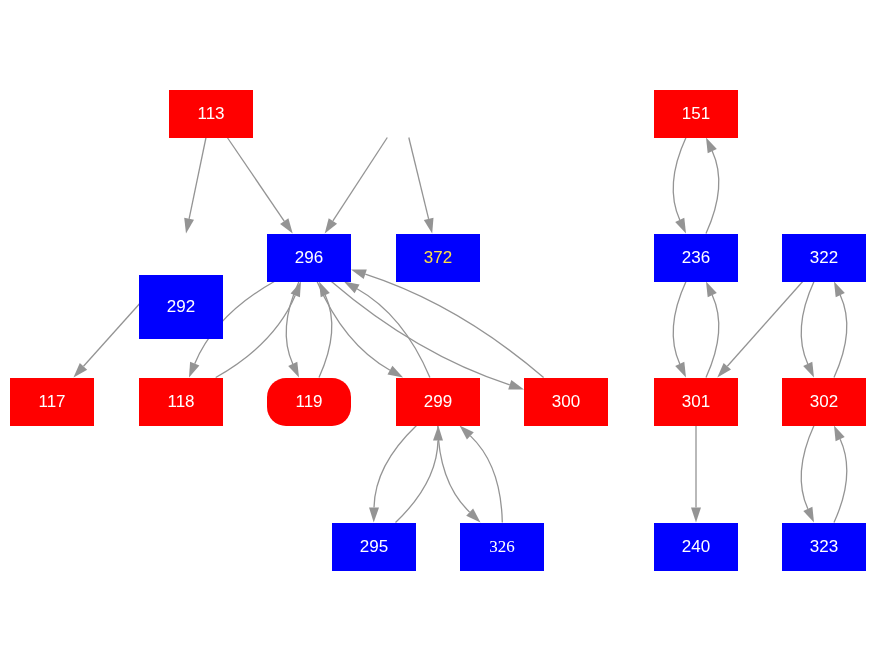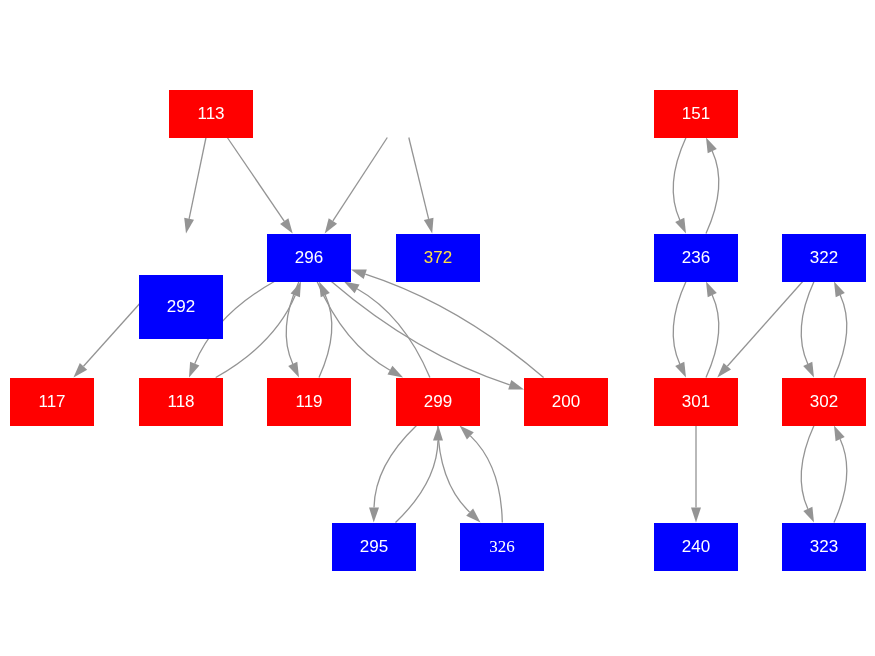--- a/index.html
+++ b/index.html
@@ -91,22 +91,22 @@
 
 <div class="node" style="left: 169px; top: 89.5px; width: 84px; height: 48px; background: rgb(255, 0, 0); color: rgb(255, 255, 255);">113</div>
     <div class="node" style="left: 654px; top: 89.5px; width: 84px; height: 48px; background: rgb(255, 0, 0); color: rgb(255, 255, 255);">151</div>
     <div class="node" style="left: 139px; top: 233.5px; width: 84px; height: 64px; background: rgb(0, 0, 255); color: rgb(255, 255, 255); margin-top: 41px;">292</div>
     <div class="node" style="left: 267px; top: 233.5px; width: 84px; height: 48px; background: rgb(0, 0, 255); color: rgb(255, 255, 255);">296</div>
     <div class="node" style="left: 396px; top: 233.5px; width: 84px; height: 48px; background: rgb(0, 0, 255); color: #fde047;">372</div>
     <div class="node" style="left: 654px; top: 233.5px; width: 84px; height: 48px; background: rgb(0, 0, 255); color: rgb(255, 255, 255);">236</div>
     <div class="node" style="left: 782px; top: 233.5px; width: 84px; height: 48px; background: rgb(0, 0, 255); color: rgb(255, 255, 255);">322</div>
     <div class="node" style="left: 10px; top: 377.5px; width: 84px; height: 48px; background: rgb(255, 0, 0); color: rgb(255, 255, 255);">117</div>
     <div class="node" style="left: 139px; top: 377.5px; width: 84px; height: 48px; background: rgb(255, 0, 0); color: rgb(255, 255, 255);">118</div>
-    <div class="node" style="left: 267px; top: 377.5px; width: 84px; height: 48px; background: rgb(255, 0, 0); color: rgb(255, 255, 255);">119</div>
+    <div class="node" style="left: 267px; top: 377.5px; width: 84px; height: 48px; background: rgb(255, 0, 0); color: rgb(255, 255, 255); border-radius: 19px;">119</div>
     <div class="node" style="left: 396px; top: 377.5px; width: 84px; height: 48px; background: rgb(255, 0, 0); color: rgb(255, 255, 255);">299</div>
-    <div class="node" style="left: 524px; top: 377.5px; width: 84px; height: 48px; background: rgb(255, 0, 0); color: rgb(255, 255, 255);">200</div>
+    <div class="node" style="left: 524px; top: 377.5px; width: 84px; height: 48px; background: rgb(255, 0, 0); color: rgb(255, 255, 255);">300</div>
     <div class="node" style="left: 654px; top: 377.5px; width: 84px; height: 48px; background: rgb(255, 0, 0); color: rgb(255, 255, 255);">301</div>
     <div class="node" style="left: 782px; top: 377.5px; width: 84px; height: 48px; background: rgb(255, 0, 0); color: #ffffff;">302</div>
     <div class="node" style="left: 332px; top: 522.5px; width: 84px; height: 48px; background: rgb(0, 0, 255); color: rgb(255, 255, 255);">295</div>
     <div class="node" style="left: 460px; top: 522.5px; width: 84px; height: 48px; background: rgb(0, 0, 255); color: rgb(255, 255, 255); font-family: Liberation Serif, serif;">326</div>
     <div class="node" style="left: 654px; top: 522.5px; width: 84px; height: 48px; background: rgb(0, 0, 255); color: rgb(255, 255, 255);">240</div>
     <div class="node" style="left: 782px; top: 522.5px; width: 84px; height: 48px; background: rgb(0, 0, 255); color: rgb(255, 255, 255);">323</div>
   </div>
 
 </body></html>

